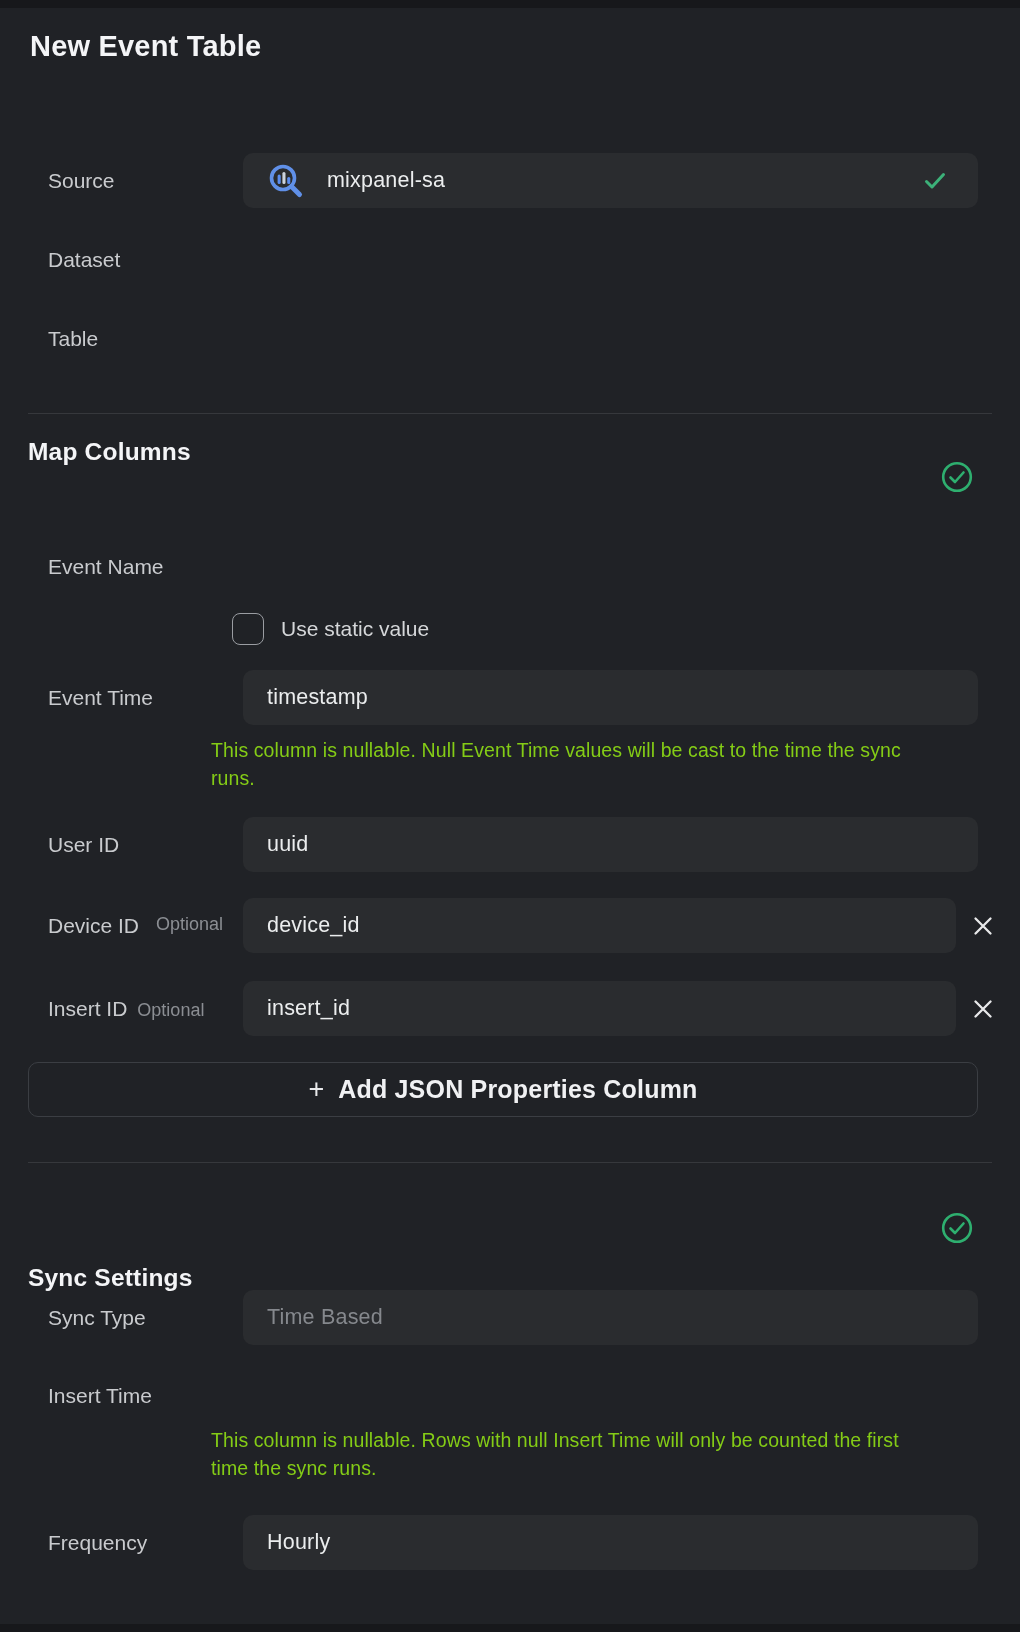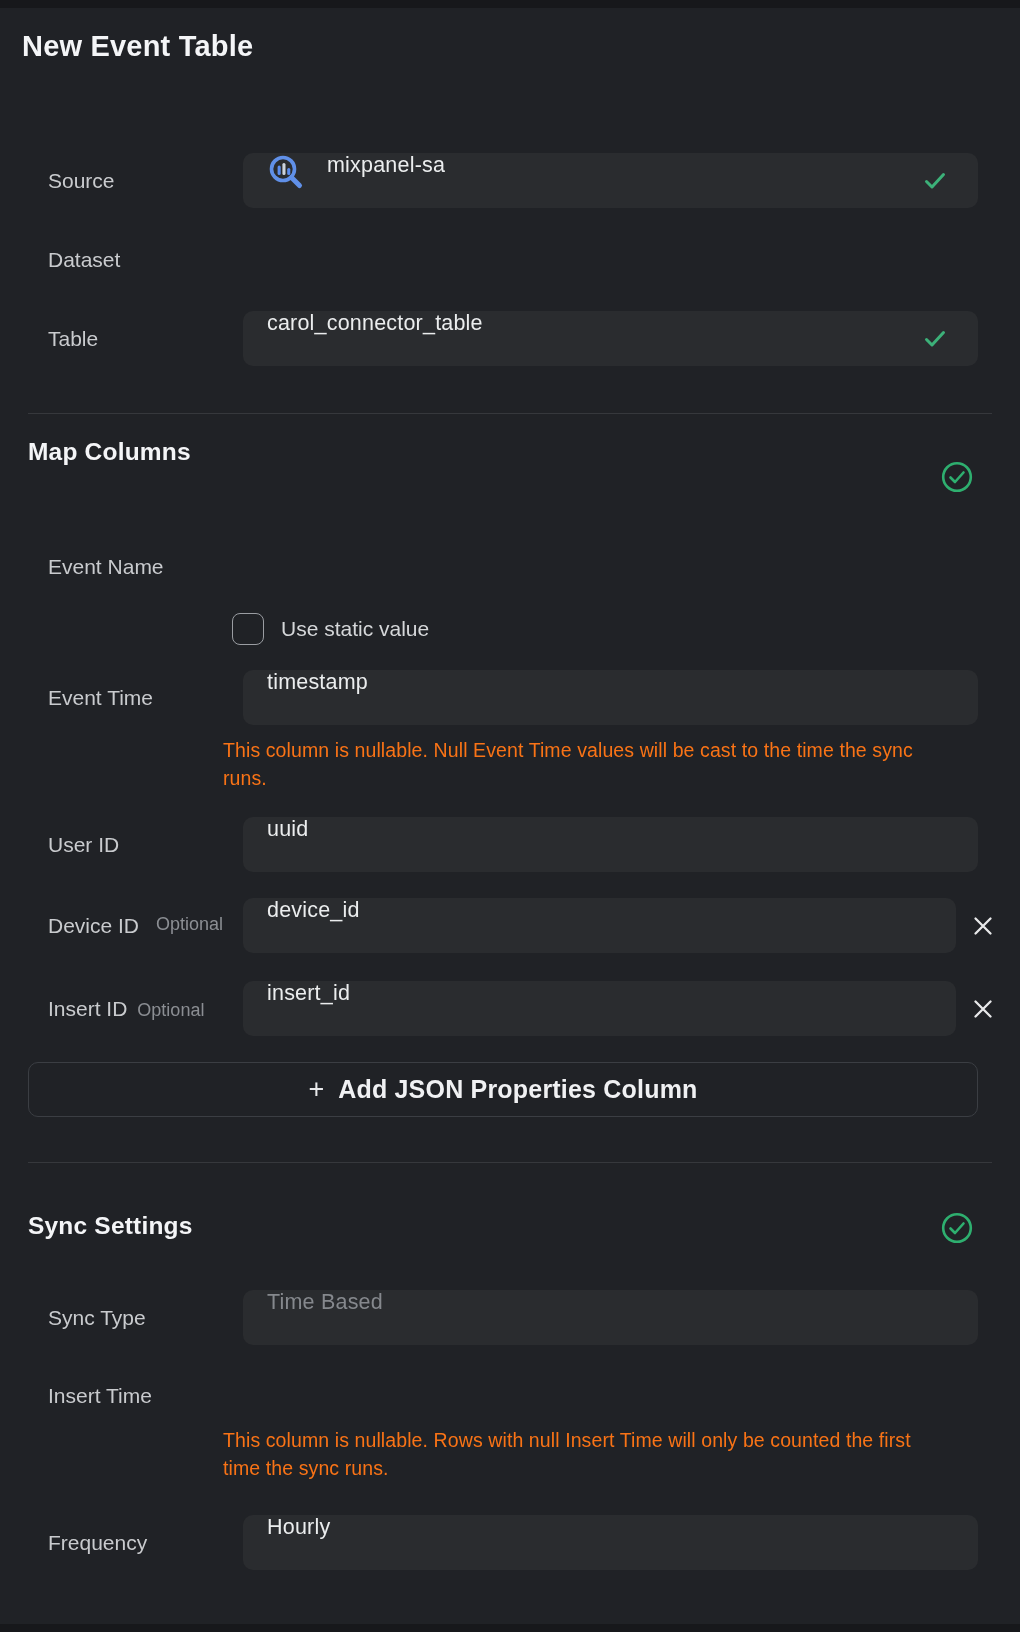--- a/index.html
+++ b/index.html
@@ -9,36 +9,36 @@
     font-family:"Liberation Sans", sans-serif;
     position:relative;
     overflow:hidden;
     -webkit-font-smoothing:antialiased;
   }
   .edge-bar{position:absolute;left:0;width:1020px;height:8px;background:#17181b;}
   .edge-bar.top{top:0;}
   .edge-bar.bottom{top:1624px;}
 
   .page-title{
-    position:absolute;left:22px;top:30px;margin:0;
+    position:absolute;left:30px;top:30px;margin:0;
     font-size:29px;font-weight:700;color:#f4f5f7;letter-spacing:.2px;
   }
 
   .row{position:absolute;left:0;right:42px;height:55px;display:flex;align-items:center;padding-left:20px;}
   .label-col{width:223px;box-sizing:border-box;padding-left:28px;flex:none;}
   .label{font-size:21px;color:#c9cbce;}
   .optional-tag{font-size:18px;color:#8b8e93;}
   .label-stack{display:flex;flex-direction:row;gap:7px;}
   .label-stack .optional-tag{padding-left:10px;}
   .label-inline{display:flex;align-items:baseline;gap:10px;flex-wrap:nowrap;white-space:nowrap;}
 
   .field{
     flex:1;height:55px;box-sizing:border-box;
     background:#2a2c2f;border-radius:10px;
-    display:flex;align-items:flex-start;padding:0 24px;
+    display:flex;align-items:center;padding:0 24px;
     position:relative;
   }
   .field .value{font-size:21.5px;font-weight:500;color:#ebedee;letter-spacing:.2px;}
   .field .value.placeholder{color:#85888d;font-weight:400;}
   .field.short{flex:none;width:713px;}
   .check-pos{position:absolute;right:30px;top:50%;transform:translateY(-50%);line-height:0;}
 
   .mp-icon{line-height:0;margin-right:22px;flex:none;}
 
   .x-btn{
@@ -57,22 +57,22 @@
 
   .checkbox-row{position:absolute;left:223px;top:612px;height:33px;display:flex;align-items:center;padding-left:9px;}
   .checkbox{
     width:32px;height:32px;box-sizing:border-box;flex:none;
     border:1.6px solid #9a9da2;border-radius:8px;background:transparent;
     padding:0;cursor:pointer;
   }
   .checkbox-label{margin-left:17px;font-size:21px;color:#d5d7d9;}
 
   .warning{
-    position:absolute;left:223px;width:710px;
-    font-size:19.5px;line-height:28px;color:#f97316;letter-spacing:.1px;
+    position:absolute;left:211px;width:710px;
+    font-size:19.5px;line-height:28px;color:#84cc16;letter-spacing:.1px;
   }
 
   .add-btn{
     position:absolute;left:28px;right:42px;top:1062px;height:55px;
     box-sizing:border-box;border:1px solid #3b3e43;border-radius:10px;
     background:transparent;cursor:pointer;
     display:flex;align-items:center;justify-content:center;gap:14px;
     color:#f0f1f3;
   }
   .add-btn .plus{font-size:27px;font-weight:400;line-height:1;color:#e8e9eb;}
@@ -113,28 +113,20 @@
   <div class="row" style="top:232px">
     <div class="label-col">
       <span class="label">Dataset</span>
     </div>
   </div>
 
   <div class="row" style="top:311px">
     <div class="label-col">
       <span class="label">Table</span>
     </div>
-    <div class="field">
-      <span class="value">carol_connector_table</span>
-      <span class="check-pos">
-        <svg width="26" height="26" viewBox="0 0 26 26">
-            <path d="M4.5 13.5 L10 19 L21.5 6.5" fill="none" stroke="#3cb179" stroke-width="3" stroke-linecap="round" stroke-linejoin="round"></path>
-          </svg>
-      </span>
-    </div>
   </div>
 
   <div class="divider" style="top:413px"></div>
 
   <h2 class="section-heading" style="top:438px">Map Columns</h2>
   <span class="section-status" style="top:461px">
     <svg width="32" height="32" viewBox="0 0 32 32">
       <circle cx="16" cy="16" r="13.8" fill="none" stroke="#2eaf6f" stroke-width="2.6"></circle>
       <path d="M9.5 16.5 L14 21 L22.5 11.5" fill="none" stroke="#2eaf6f" stroke-width="2.6" stroke-linecap="round" stroke-linejoin="round"></path>
     </svg>
@@ -201,21 +193,21 @@
     </button>
   </div>
 
   <button class="add-btn">
     <span class="plus">+</span>
     <span class="btn-label">Add JSON Properties Column</span>
   </button>
 
   <div class="divider" style="top:1162px"></div>
 
-  <h2 class="section-heading" style="top:1212px">Sync Settings</h2>
+  <h2 class="section-heading" style="top:1264px">Sync Settings</h2>
   <span class="section-status" style="top:1212px">
     <svg width="32" height="32" viewBox="0 0 32 32">
       <circle cx="16" cy="16" r="13.8" fill="none" stroke="#2eaf6f" stroke-width="2.6"></circle>
       <path d="M9.5 16.5 L14 21 L22.5 11.5" fill="none" stroke="#2eaf6f" stroke-width="2.6" stroke-linecap="round" stroke-linejoin="round"></path>
     </svg>
   </span>
 
   <div class="row" style="top:1290px">
     <div class="label-col">
       <span class="label">Sync Type</span>

